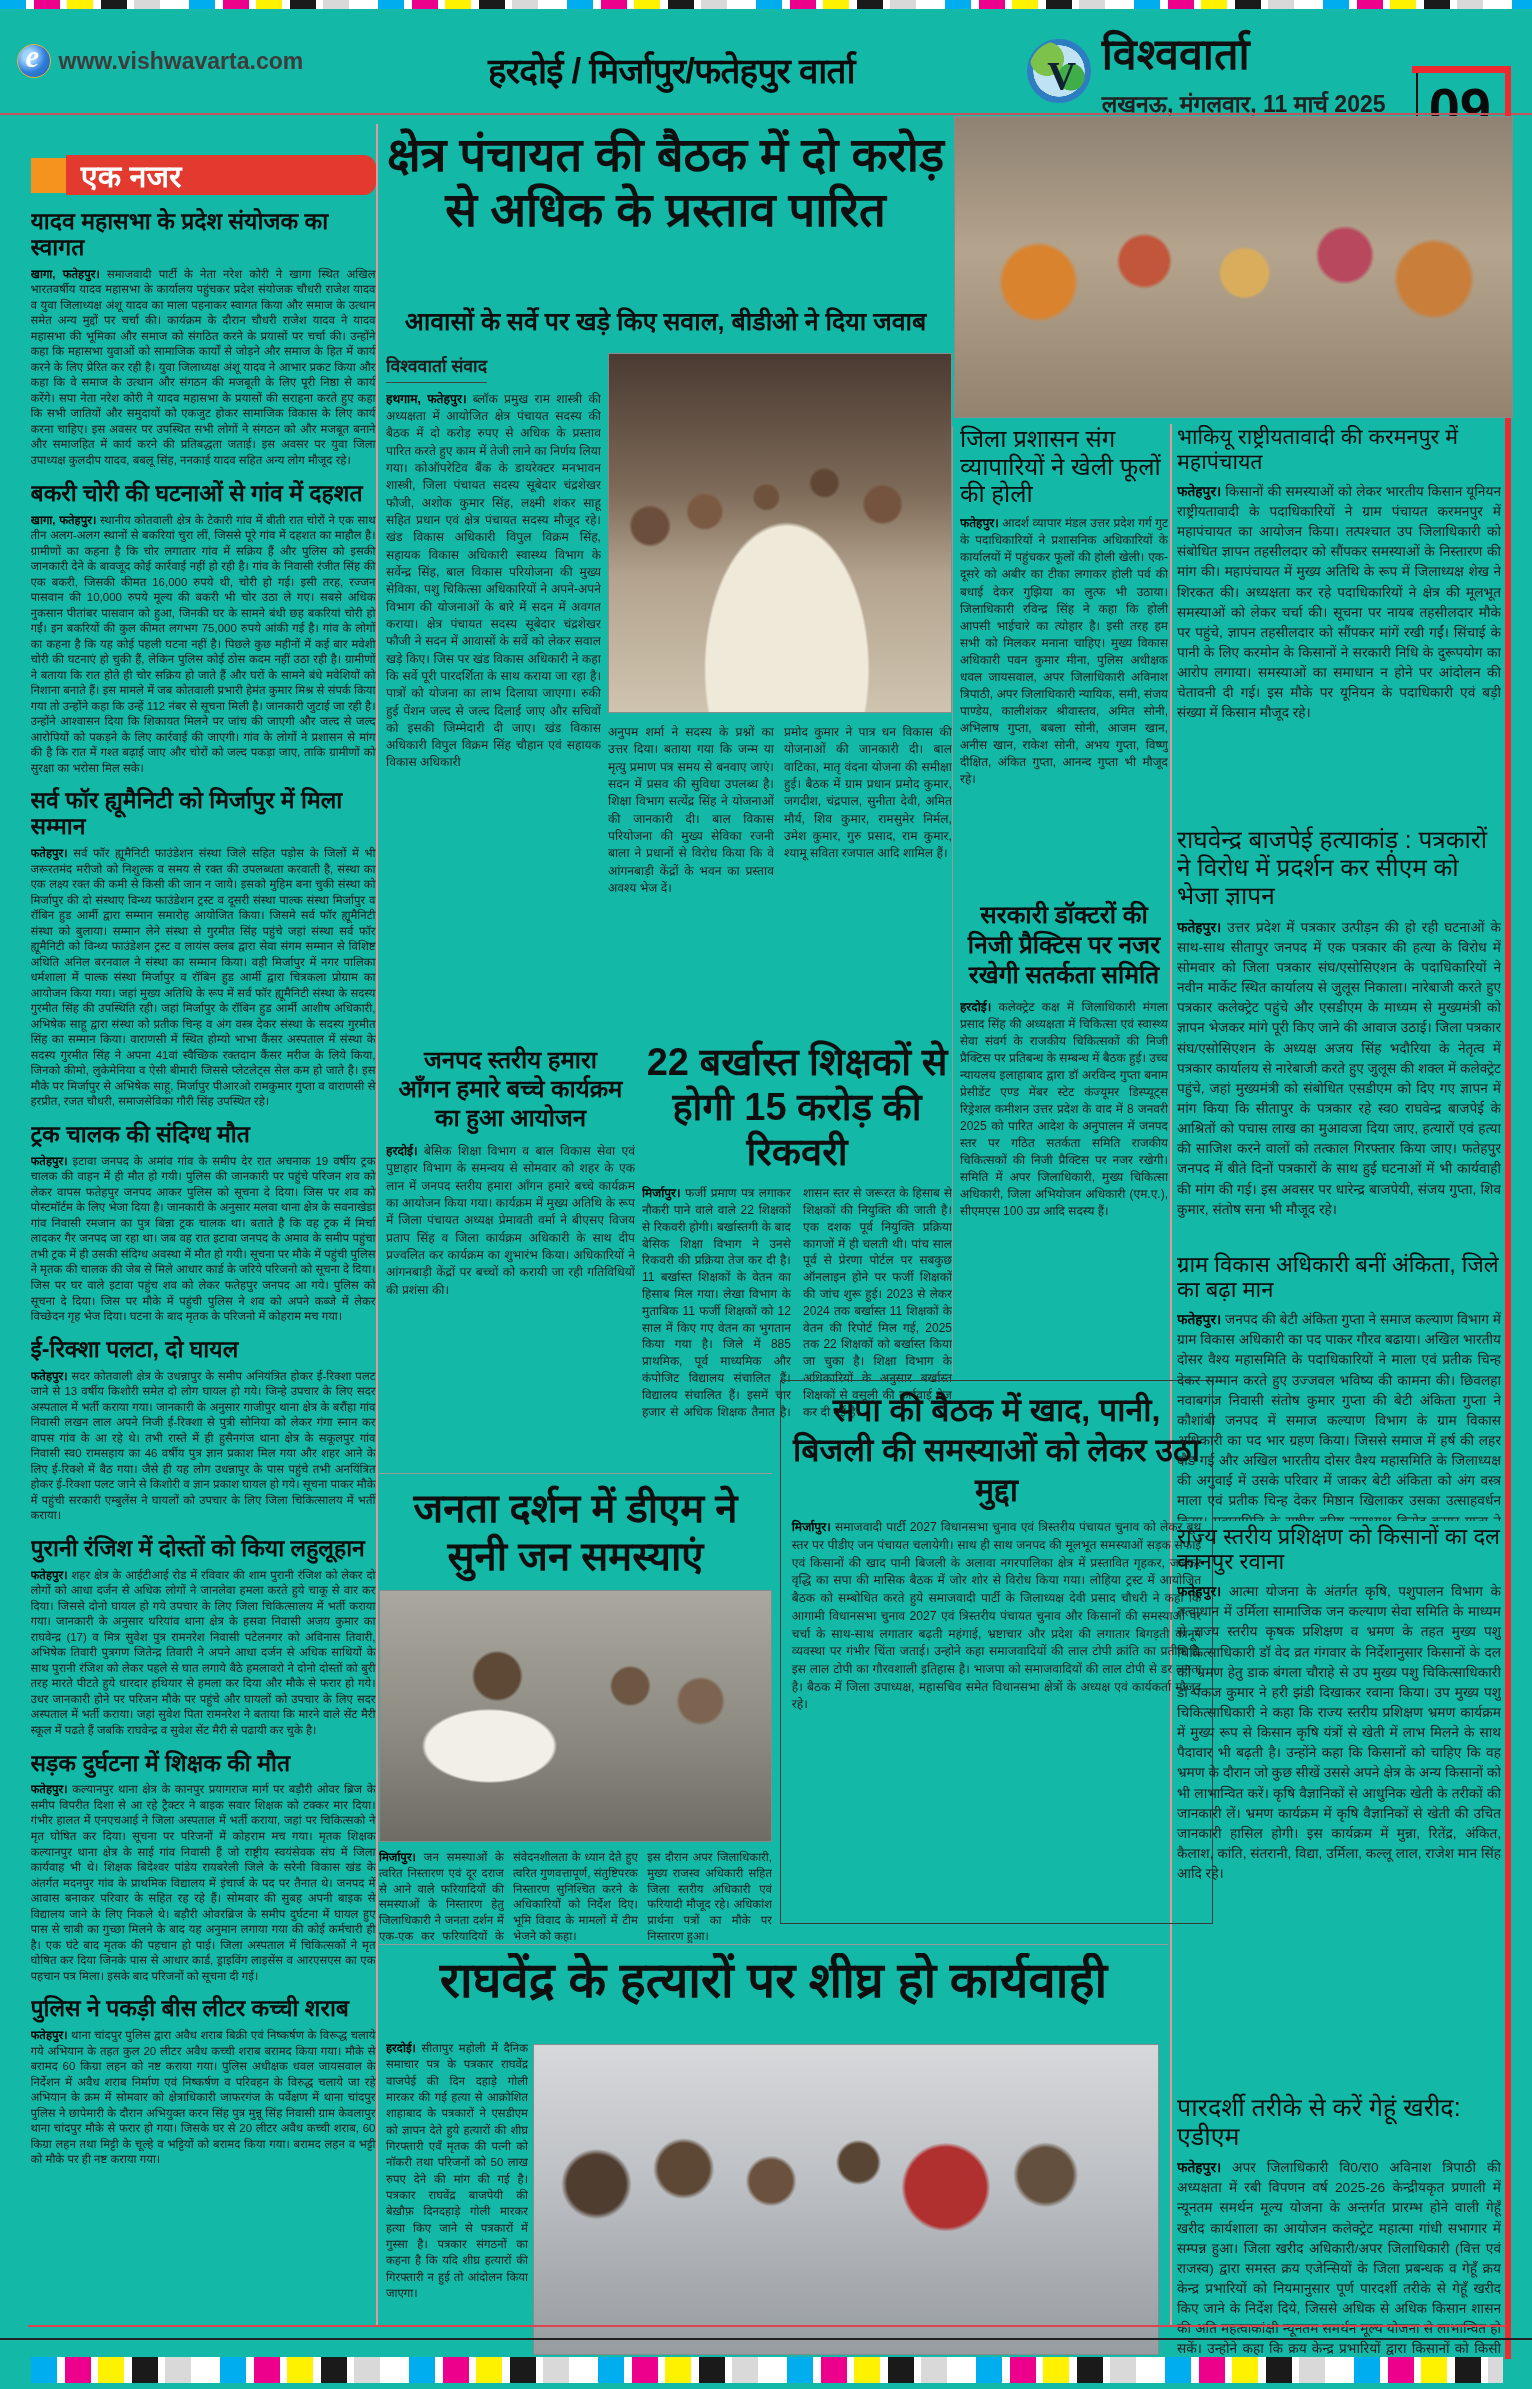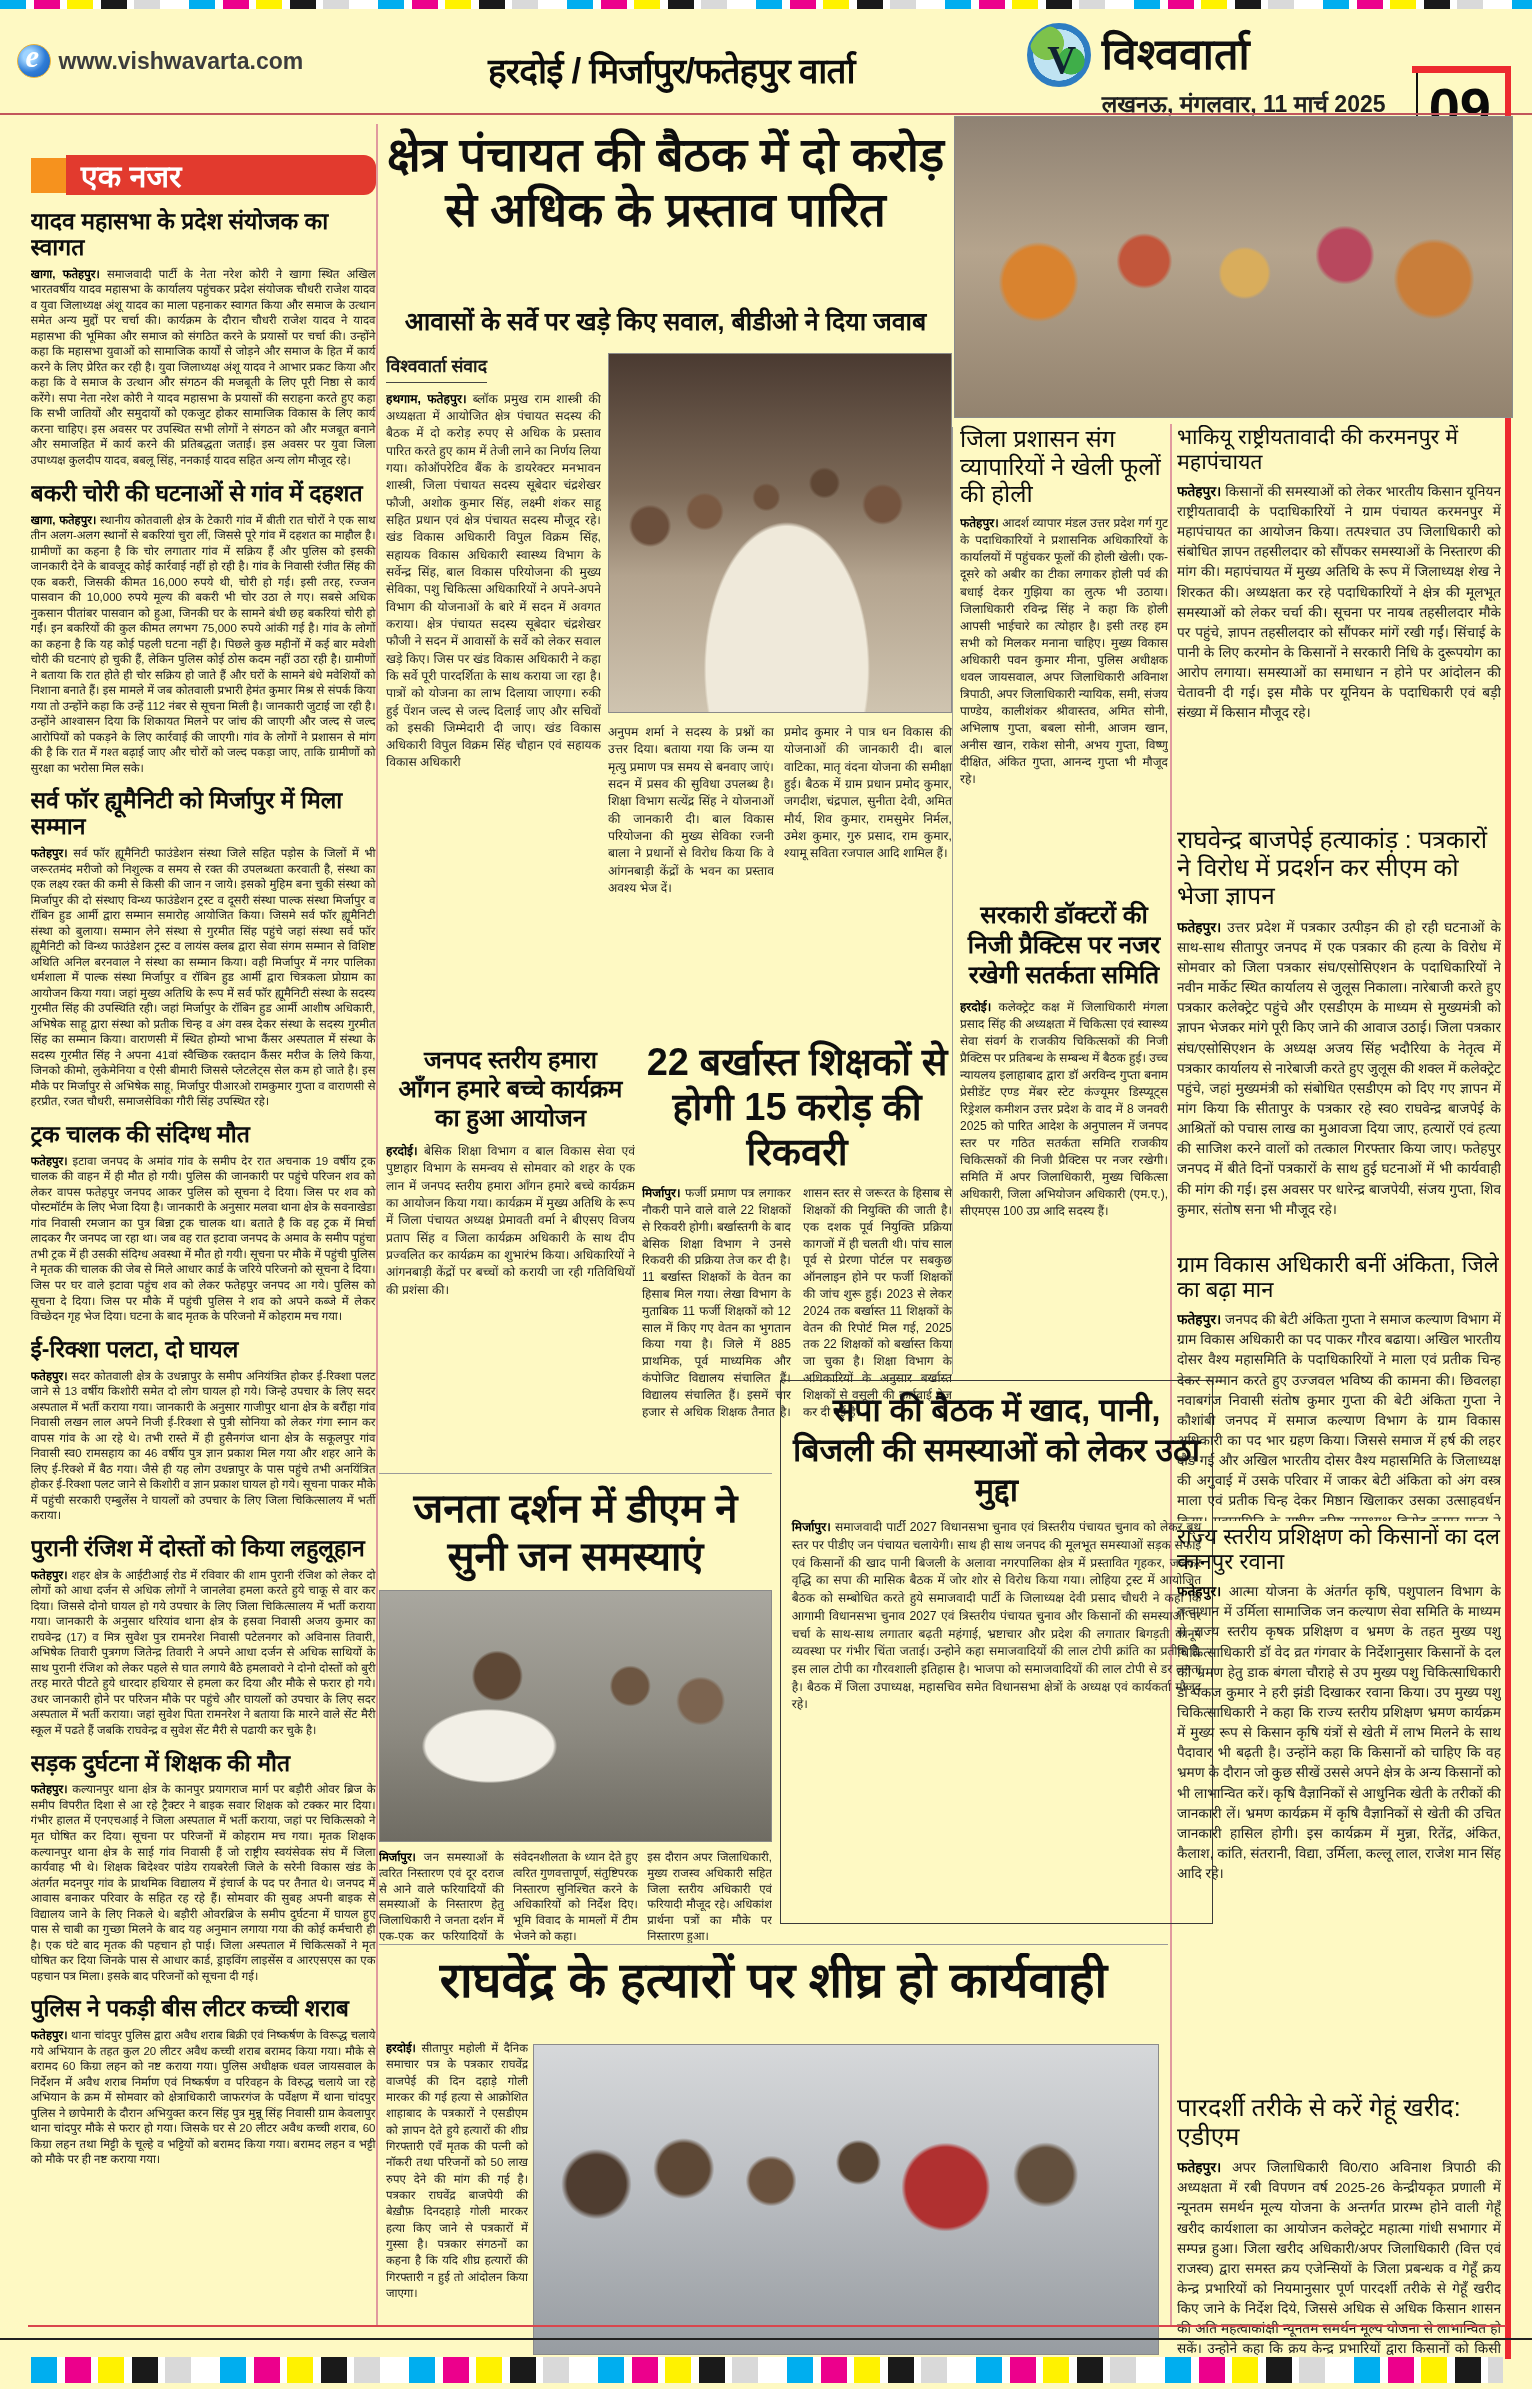--- a/index.html
+++ b/index.html
@@ -1,17 +1,17 @@
 <!DOCTYPE html>
 <html style="font-size:12.2px"><head>
 <meta charset="utf-8">
 <style>
   *{margin:0;padding:0;box-sizing:border-box}
   html,body{background:#d9d9d9}
-  #page{position:relative;width:1533px;height:2389px;background:#fef9c3;margin:0 auto;overflow:hidden;
+  #page{position:relative;width:1533px;height:2389px;background:#14b8a6;margin:0 auto;overflow:hidden;
         font-family:"Liberation Sans","DejaVu Sans",sans-serif;color:#1c1c1c}
   .abs{position:absolute}
   .cmyk-strip{background:repeating-linear-gradient(90deg,
       #00aeef 0 26px,#ffffff 26px 34px,
       #ec008c 34px 60px,#ffffff 60px 67px,
       #fff200 67px 93px,#ffffff 93px 101px,
       #1a1a1a 101px 127px,#ffffff 127px 134px,
       #d9d9d9 134px 160px,#ffffff 160px 189px)}
   .hline{background:#c2565c}
   .vline{background:#e09a9e}
@@ -21,21 +21,21 @@
   .body-text{text-align:justify;color:#1d1d1d}
   .dl{font-weight:bold;color:#000}
   .clip{overflow:hidden}
   
   #site-url{font-size:23px;font-weight:bold;color:#3c3c3c;display:flex;align-items:center;gap:7.6px}
   #ie-icon{width:34px;height:34px;border-radius:50%;
      background:radial-gradient(circle at 35% 35%,#9fd4ff 0 20%,#2f7cd6 55%,#1b5fb5 100%);
      position:relative;display:inline-block;border:1.5px solid #e8b23a}
   #ie-icon::before{content:"e";position:absolute;left:7.6px;top:-4.6px;color:#ffffff;font:italic bold 30.5px "Liberation Serif",serif}
   #section-title{font-size:35px;font-weight:bold;color:#0c0c0c;letter-spacing:-0.8px}
-  #brand-block{display:flex;gap:10.7px}
+  #brand-block{display:flex;align-items:center;gap:10.7px}
   #brand-logo{width:64px;height:64px;border-radius:50%;
      background:
        radial-gradient(circle at 30% 30%,#7dc24b 0 28%,transparent 29%),
        radial-gradient(circle at 70% 60%,#3fae49 0 24%,transparent 25%),
        radial-gradient(circle at 50% 50%,#bfe3f2 0 60%,#2e7dc2 61% 100%);
      border:2.3px solid #2e7dc2;position:relative}
   #brand-logo::before{content:"V";position:absolute;left:18.3px;top:10.7px;font:bold 40px "Liberation Serif",serif;color:#123}
   #brand-name{font-size:43px;font-weight:bold;color:#101010}
   #brand-dateline{font-size:23px;font-weight:bold;color:#202020;margin-top:5px}
   #page-number{font-size:56px;font-weight:bold;color:#0a0a0a;border-left:2.3px solid #111;padding:0 10.7px;line-height:69px}

